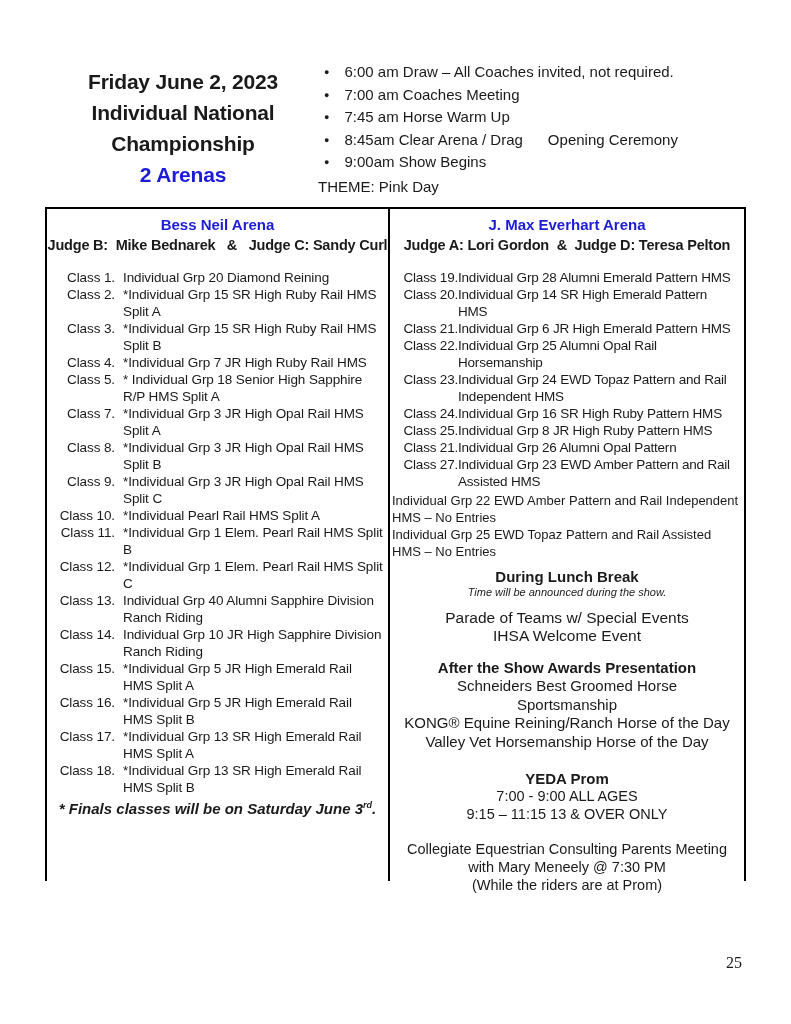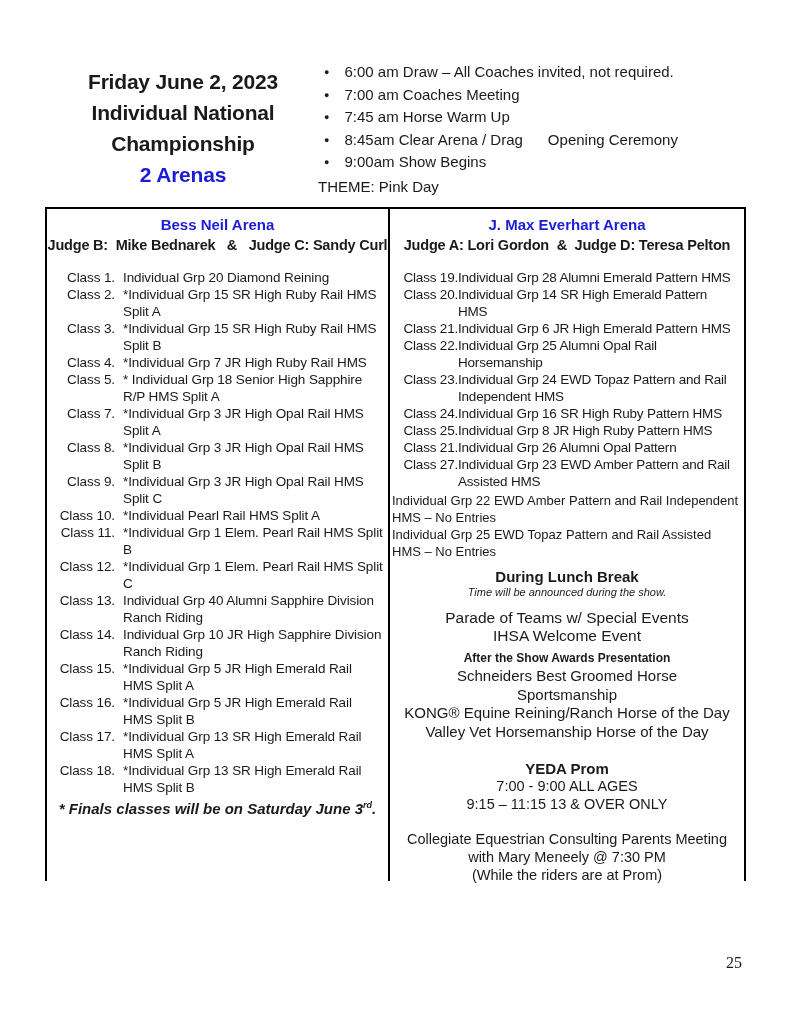--- a/index.html
+++ b/index.html
@@ -66,21 +66,21 @@
     font-weight: bold; font-style: italic; font-size: 15px;
   }
   .footnote sup { font-size: 9px; }
 
   .no-entries { margin-top: 2px; padding: 0 4px 0 2px; font-size: 13px; line-height: 17px; }
 
   .rc-center { text-align: center; }
   .lunch-heading { margin-top: 8px; font-weight: bold; font-size: 15px; line-height: 18px; }
   .lunch-note { font-style: italic; font-size: 11px; line-height: 13px; }
   .events-block { margin-top: 10px; font-size: 15.5px; line-height: 18px; }
-  .awards-heading { margin-top: 4px; font-weight: bold; font-size: 12px; line-height: 18px; }
+  .awards-heading { margin-top: 14px; font-weight: bold; font-size: 15px; line-height: 18px; }
   .awards-block { font-size: 15px; line-height: 18.5px; }
   .prom-heading { margin-top: 19px; font-weight: bold; font-size: 15px; line-height: 18px; }
   .prom-block { font-size: 14.5px; line-height: 17.5px; }
   .meeting-block { margin-top: 17px; font-size: 14.5px; line-height: 18px; text-align: center; }
 
   .page-number {
     position: absolute; top: 954px; left: 726px;
     font-family: "Liberation Serif", serif; font-size: 16px;
   }
 </style>

